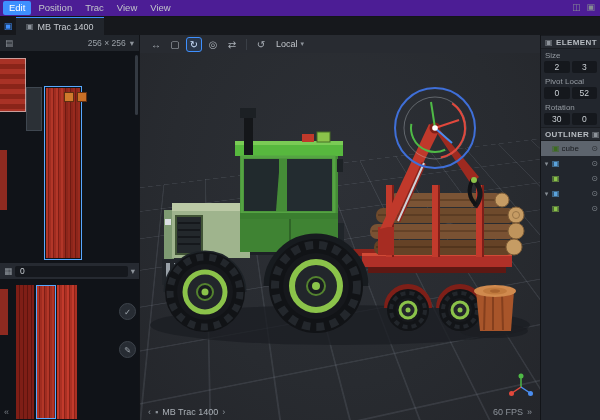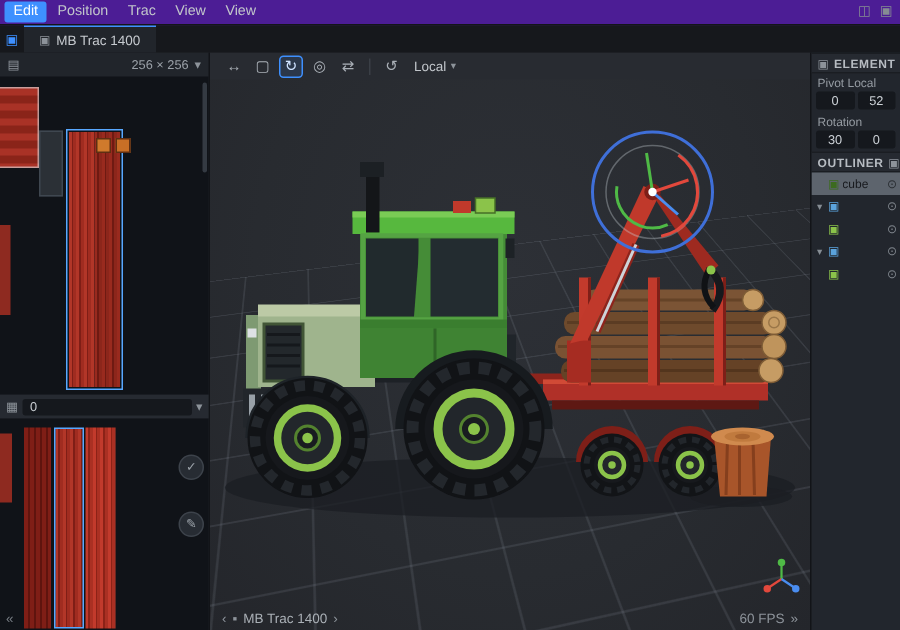--- a/index.html
+++ b/index.html
@@ -318,20 +318,27 @@
     </div>
   </section>
 
   <aside class="right">
     <div class="ph">
       <span class="ic">▣</span>
       <span>ELEMENT</span>
     </div>
 
     <div class="fgroup">
+      <div class="frow-label">Size</div>
+      <div class="frow">
+        <div class="nf">2</div>
+        <div class="nf">3</div>
+      </div>
+    </div>
+    <div class="fgroup">
       <div class="frow-label">Pivot Local</div>
       <div class="frow">
         <div class="nf">0</div>
         <div class="nf">52</div>
       </div>
     </div>
     <div class="fgroup">
       <div class="frow-label">Rotation</div>
       <div class="frow">
         <div class="nf">30</div>

